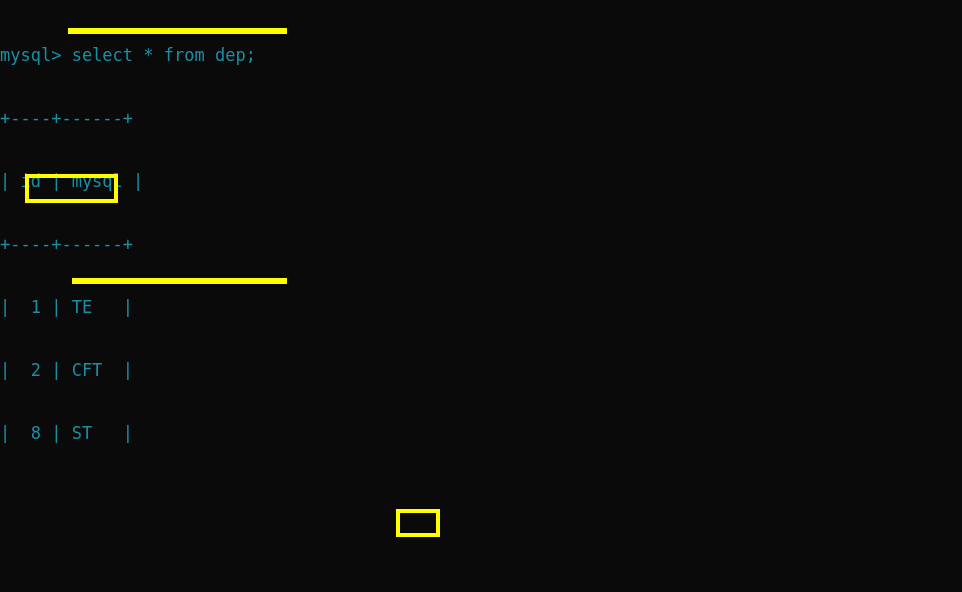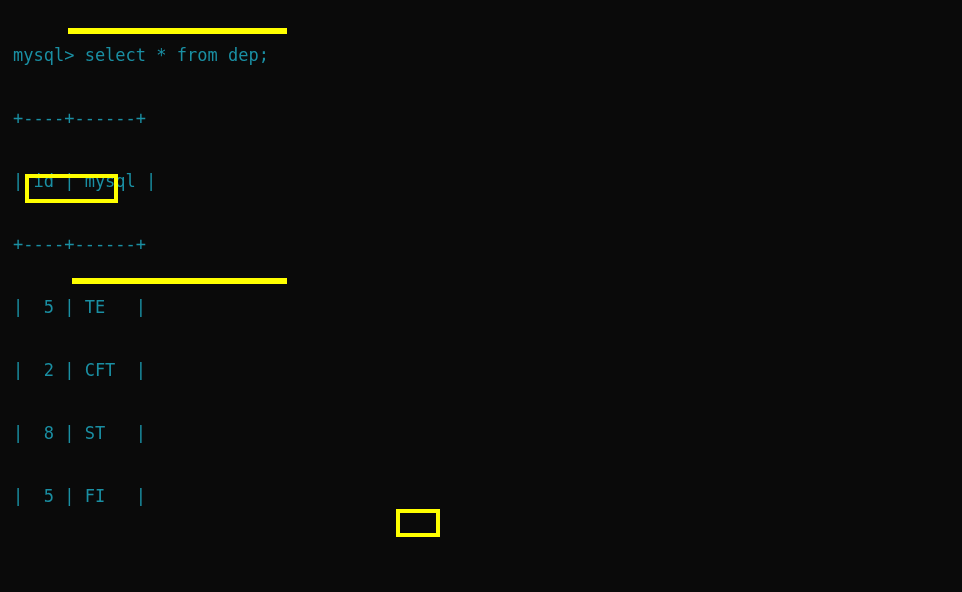--- a/index.html
+++ b/index.html
@@ -29,21 +29,20 @@
     font-family: "DejaVu Sans Mono", "Liberation Mono", monospace;
     font-size: 17px;
     line-height: 21px;
     color: #1a8fa3;
     -webkit-font-smoothing: none;
   }
   .line {
     display: block;
     height: 21px;
     white-space: pre;
-    margin-left: 13px;
   }
 
   
   #annotations {
     position: absolute;
     left: 0; top: 0;
     width: 962px;
     height: 592px;
     pointer-events: none;
   }
@@ -62,24 +61,23 @@
 </head>
 <body>
 
 <div id="terminal" style="background: rgb(10, 10, 10); color: rgb(26, 143, 163);">
 
   <div id="screen" style="color: rgb(26, 143, 163);">
     <span class="line">mysql&gt; select * from dep;</span>
     <span class="line">+----+------+</span>
     <span class="line">| id | mysql |</span>
     <span class="line">+----+------+</span>
-    <span class="line">|  5 | TE   |</span>
+    <span class="line">|  1 | TE   |</span>
     <span class="line">|  2 | CFT  |</span>
     <span class="line">|  8 | ST   |</span>
-    <span class="line">|  5 | FI   |</span>
     
     
     
     
     
     
     
     
     
     

